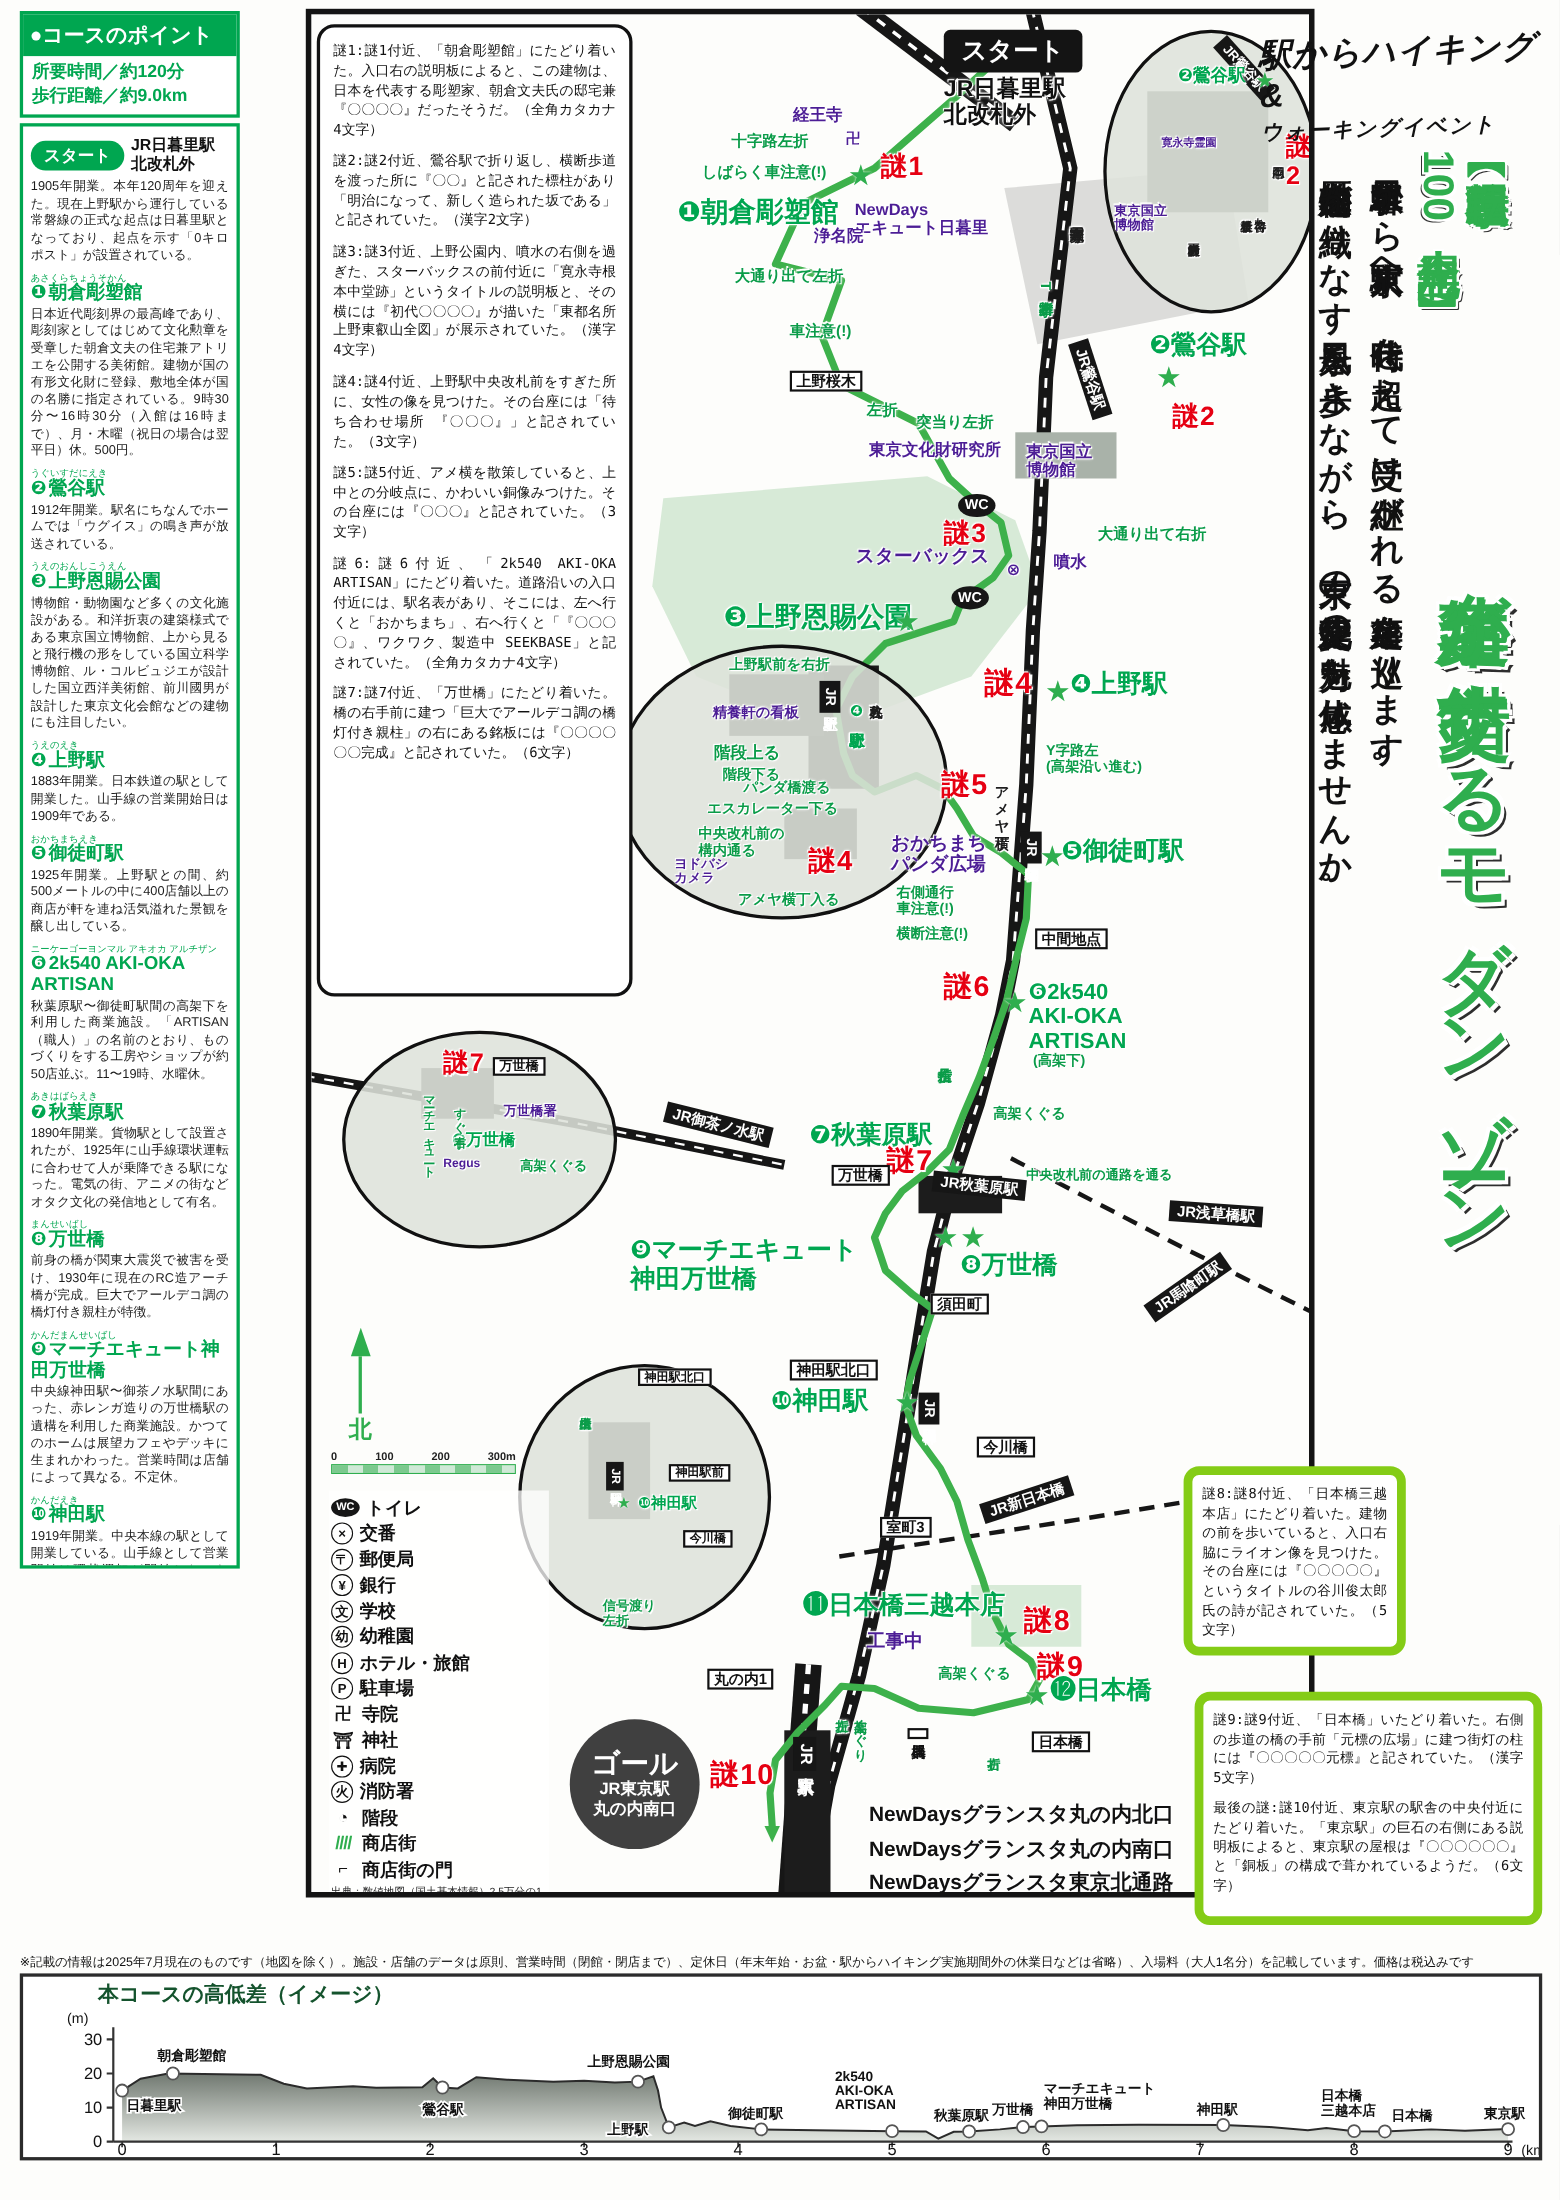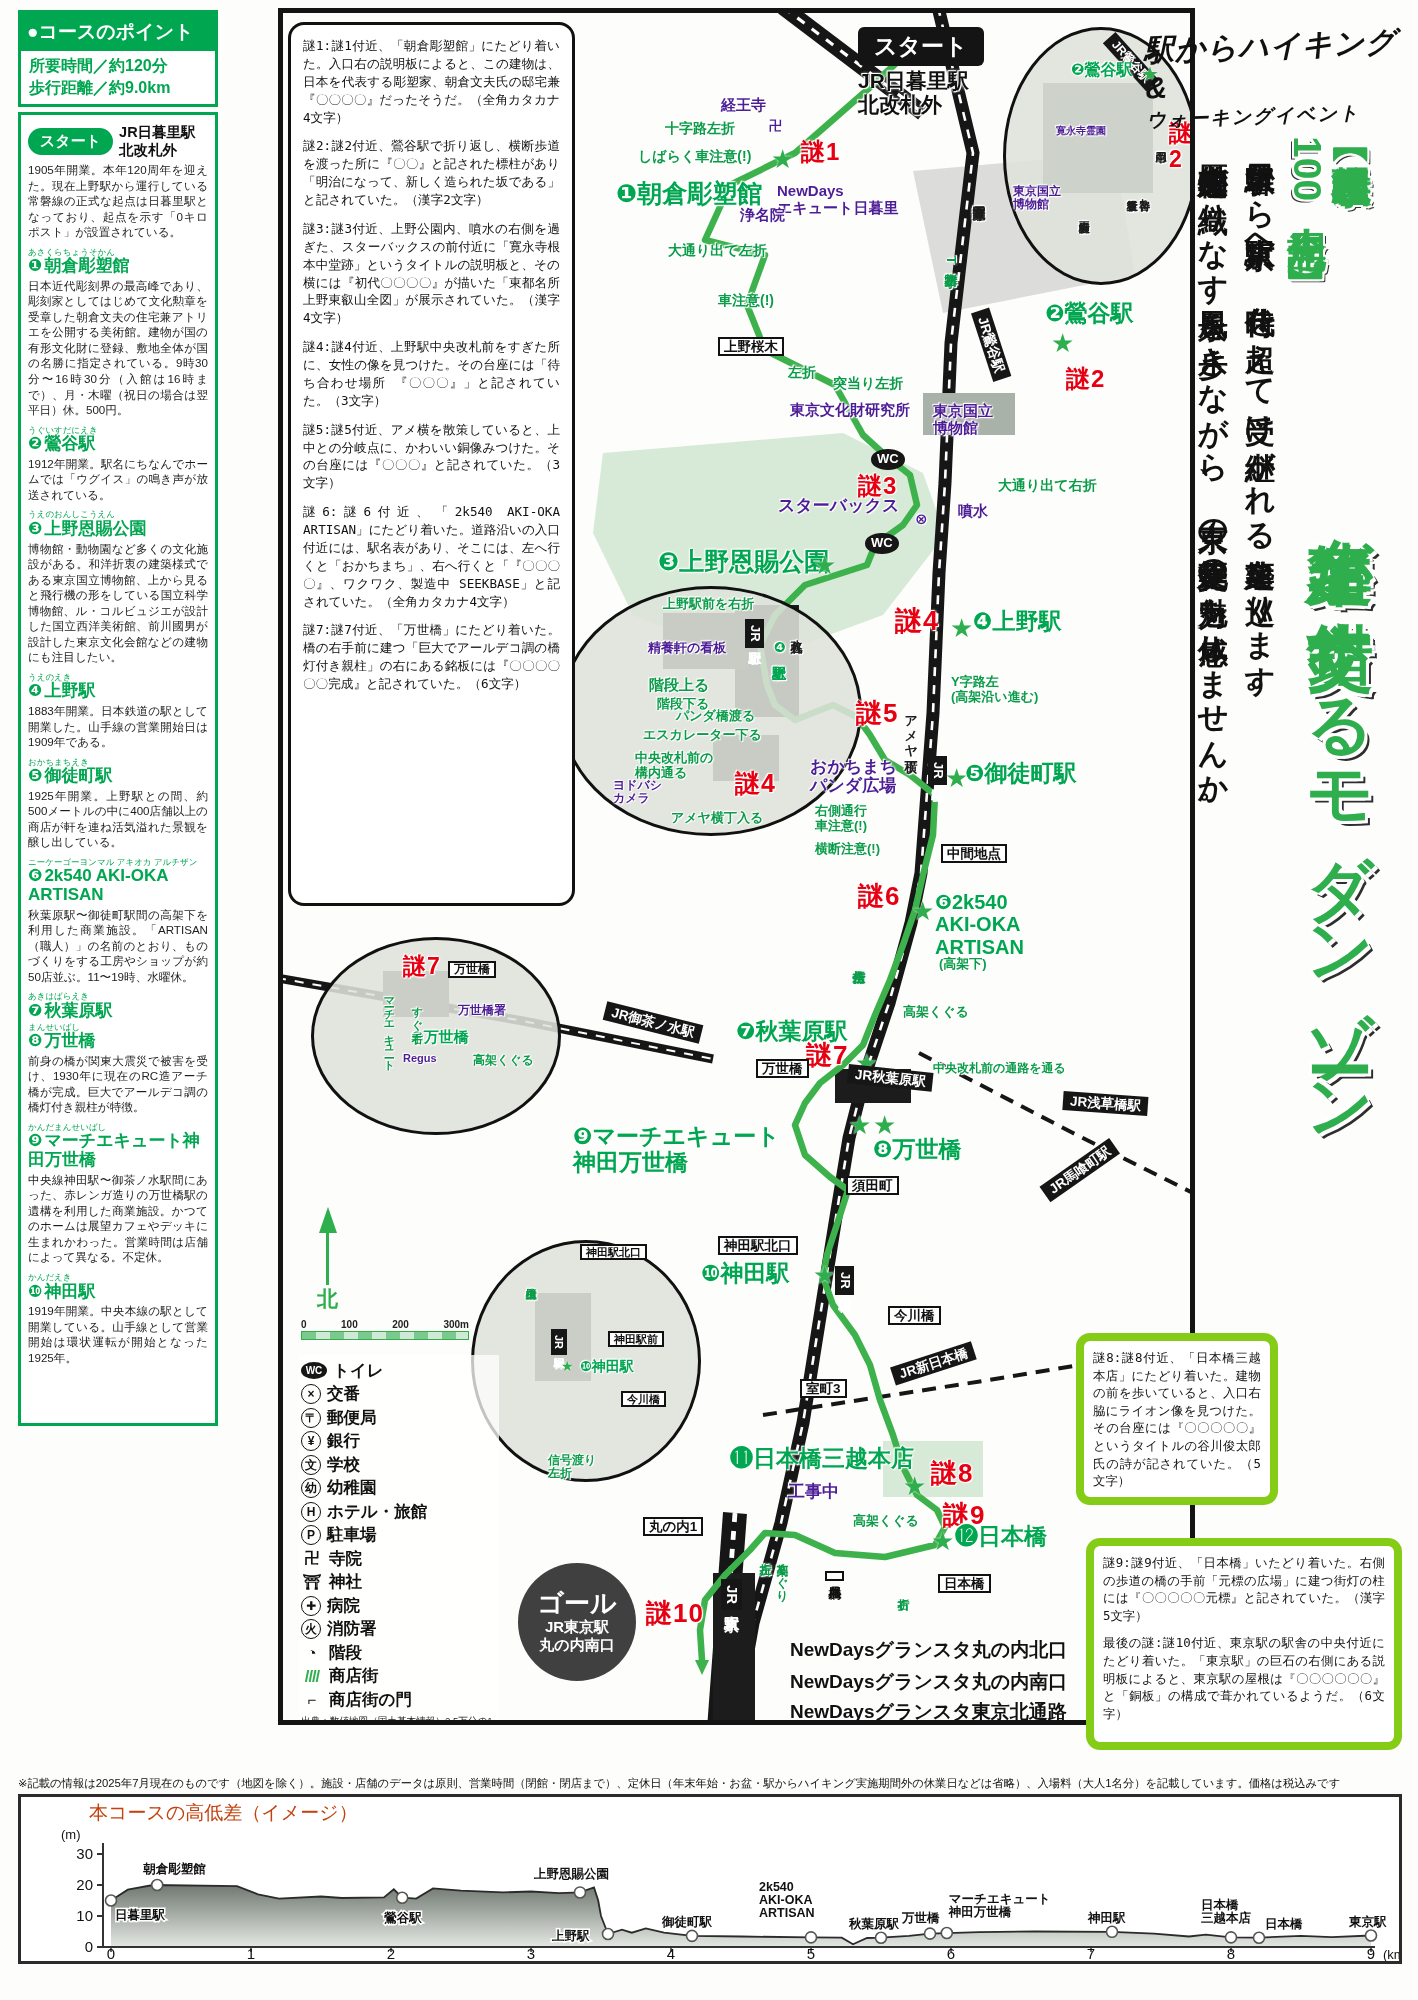--- a/index.html
+++ b/index.html
@@ -73,21 +73,21 @@
     text-shadow:-3px -3px 0 #fff,3px -3px 0 #fff,-3px 3px 0 #fff,3px 3px 0 #fff,5px 5px 0 #2e2e2e;}
   #vbody{position:absolute;left:1186px;top:140px;height:1160px;writing-mode:vertical-rl;z-index:7;}
   #vbody p{margin:0 6px;font-size:30px;font-weight:700;color:#111;letter-spacing:1px;}
   .rbox{position:absolute;background:#fff;border:8px solid #84cc16;border-radius:14px;box-sizing:border-box;padding:8px 9px;z-index:8;}
   .rbox p{font-family:"DejaVu Sans Mono","Liberation Mono",monospace;font-size:12.4px;line-height:1.42;color:#111;margin:0 0 10px;text-align:justify;}
   #rbox8{left:1076px;top:1333px;width:202px;height:172px;}
   #rbox9{left:1086px;top:1538px;width:316px;height:212px;}
   
   #footnote{position:absolute;left:18px;top:1776px;width:1388px;font-size:11.3px;color:#111;z-index:5;}
   #chart-box{position:absolute;left:18px;top:1794px;width:1384px;height:170px;border:3px solid #2b2b2b;background:#fff;z-index:5;box-sizing:border-box;}
-  #chart-title{position:absolute;left:68px;top:3px;font-weight:400;font-size:19px;color:#c2410c;z-index:6;}
+  #chart-title{position:absolute;left:68px;top:3px;font-weight:700;font-size:19px;color:#14532d;z-index:6;}
 </style>
 </head>
 <body>
 
 <div id="page">
 
   <div id="sidebar">
     <div class="sb-head">
       <div class="sb-head-title">●コースのポイント</div>
       <div class="sb-head-body">
@@ -129,20 +129,21 @@
             <p class="sb-desc">1925年開業。上野駅との間、約500メートルの中に400店舗以上の商店が軒を連ね活気溢れた景観を醸し出している。</p>
           </div>
           <div class="poi">
             <div class="poi-furi">ニーケーゴーヨンマル アキオカ アルチザン</div>
             <div class="poi-name"><span class="mark">❻</span>2k540 AKI-OKA ARTISAN</div>
             <p class="sb-desc">秋葉原駅〜御徒町駅間の高架下を利用した商業施設。「ARTISAN（職人）」の名前のとおり、ものづくりをする工房やショップが約50店並ぶ。11〜19時、水曜休。</p>
           </div>
           <div class="poi">
             <div class="poi-furi">あきはばらえき</div>
             <div class="poi-name"><span class="mark">❼</span>秋葉原駅</div>
+            <p class="sb-desc">1890年開業。貨物駅として設置されたが、1925年に山手線環状運転に合わせて人が乗降できる駅になった。電気の街、アニメの街などオタク文化の発信地として有名。</p>
           </div>
           <div class="poi">
             <div class="poi-furi">まんせいばし</div>
             <div class="poi-name"><span class="mark">❽</span>万世橋</div>
             <p class="sb-desc">前身の橋が関東大震災で被害を受け、1930年に現在のRC造アーチ橋が完成。巨大でアールデコ調の橋灯付き親柱が特徴。</p>
           </div>
           <div class="poi">
             <div class="poi-furi">かんだまんせいばし</div>
             <div class="poi-name"><span class="mark">❾</span>マーチエキュート神田万世橋</div>
             <p class="sb-desc">中央線神田駅〜御茶ノ水駅間にあった、赤レンガ造りの万世橋駅の遺構を利用した商業施設。かつてのホームは展望カフェやデッキに生まれかわった。営業時間は店舗によって異なる。不定休。</p>

